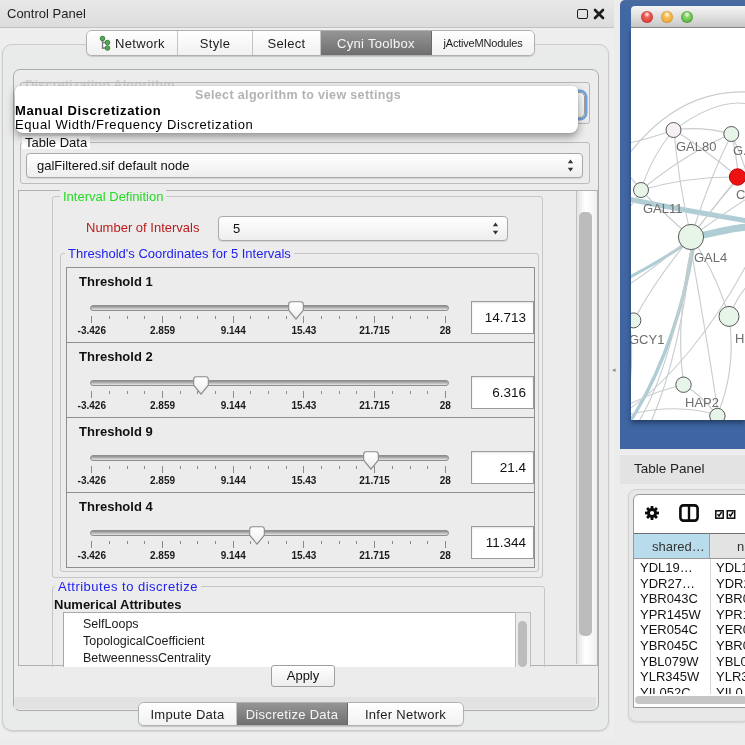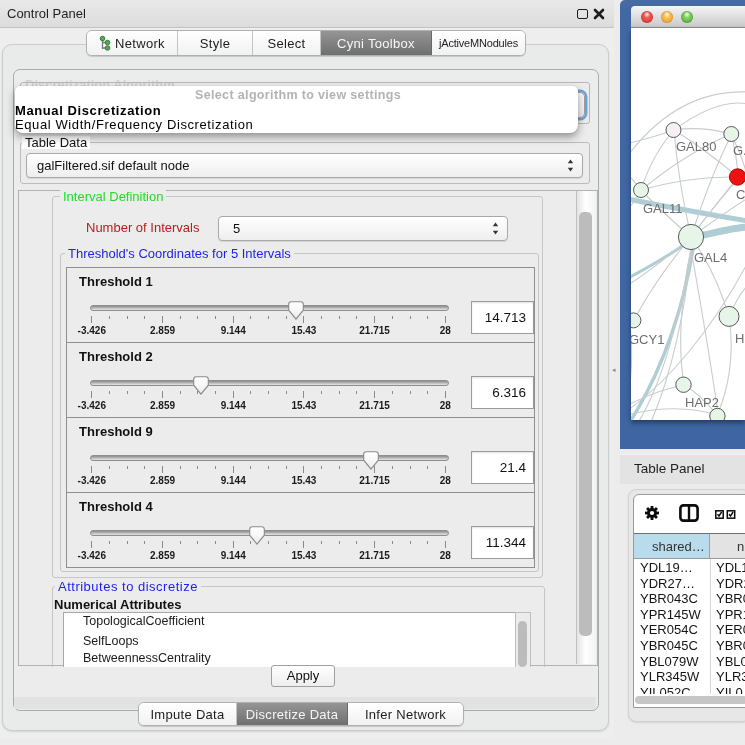--- a/index.html
+++ b/index.html
@@ -265,22 +265,22 @@
         </defs>
         <path d="M3.2 0.7 L12.8 0.7 Q15.3 0.7 15.3 3.2 L15.3 9.2 L8 18.2 L0.7 9.2 L0.7 3.2 Q0.7 0.7 3.2 0.7 Z" fill="url(#tg4)" stroke="#8a8a8a" stroke-width="1.1"></path>
       </svg>
   <div class="vfield">11.344</div>
   </div>
 
   <div class="abs group" style="left:52px;top:586px;width:491px;height:90px;"></div>
   <div class="abs gtitle" style="left:55px;top:580px;color:#2222ee;letter-spacing:0.5px;">Attributes to discretize</div>
   <div class="abs" style="left:54px;top:597px;font-size:13px;font-weight:bold;color:#111;">Numerical Attributes</div>
   <div class="abs" id="attrlist">
+    <div style="padding-top:3px;">SelfLoops</div>
     <div>TopologicalCoefficient</div>
-    <div style="padding-top:3px;">SelfLoops</div>
     <div>BetweennessCentrality</div>
   </div>
   <div class="abs" style="left:515px;top:612px;width:14px;height:60px;background:#ececec;border:1px solid #bdbdbd;border-left:1px solid #bdbdbd;"></div>
   <div class="sthumb" style="left:518px;top:621px;width:9px;height:46px;"></div>
 
   <div class="abs" style="left:19px;top:667px;width:577px;height:42px;background:#ececec;"></div>
 
   <div class="abs" style="left:271px;top:665px;width:62px;height:20px;background:linear-gradient(#ffffff,#ededed);border:1px solid #9f9f9f;border-radius:3px;text-align:center;font-size:13px;color:#111;line-height:20px;">Apply</div>
 
   <div class="abs" style="left:14px;top:697px;width:582px;height:12px;background:#e2e2e2;"></div>
@@ -289,21 +289,21 @@
   <div class="abs seg" style="left:86px;top:30px;height:24px;">
     <div class="s" style="width:90px;"><svg width="12" height="16" viewBox="0 0 12 16" style="margin-right:4px;">
           <path d="M3.5 3.5 L3.5 14 M3.5 7.5 L8.5 7.5 M3.5 13 L8.5 13" stroke="#78797c" stroke-width="1.3" fill="none"></path>
           <circle cx="3.5" cy="3.5" r="2.3" fill="#55a857" stroke="#2f7a33" stroke-width="0.9"></circle>
           <circle cx="8.5" cy="7.5" r="2.3" fill="#55a857" stroke="#2f7a33" stroke-width="0.9"></circle>
           <circle cx="8.5" cy="13" r="2.3" fill="#55a857" stroke="#2f7a33" stroke-width="0.9"></circle>
         </svg>Network</div>
     <div class="s" style="width:74px;">Style</div>
     <div class="s" style="width:67px;">Select</div>
     <div class="s sel" style="width:110px;">Cyni Toolbox</div>
-    <div class="s" style="width:93px;font-size:11px;letter-spacing:-0.2px;">jActiveMNodules</div>
+    <div class="s" style="width:102px;font-size:11px;letter-spacing:-0.2px;">jActiveMNodules</div>
   </div>
 
   <div class="abs seg" style="left:138px;top:702px;height:22px;">
     <div class="s" style="width:97px;">Impute Data</div>
     <div class="s sel" style="width:110px;">Discretize Data</div>
     <div class="s" style="width:115px;">Infer Network</div>
   </div>
 
   <div class="abs" style="left:15px;top:86px;width:563px;height:47px;background:#ffffff;border-radius:5px 5px 8px 8px;box-shadow:0 4px 9px rgba(0,0,0,.38),0 0 1px rgba(0,0,0,.2);"></div>
   <div class="abs" style="left:195px;top:88px;font-size:12.5px;font-weight:bold;color:#b3b3b3;letter-spacing:0.35px;">Select algorithm to view settings</div>

